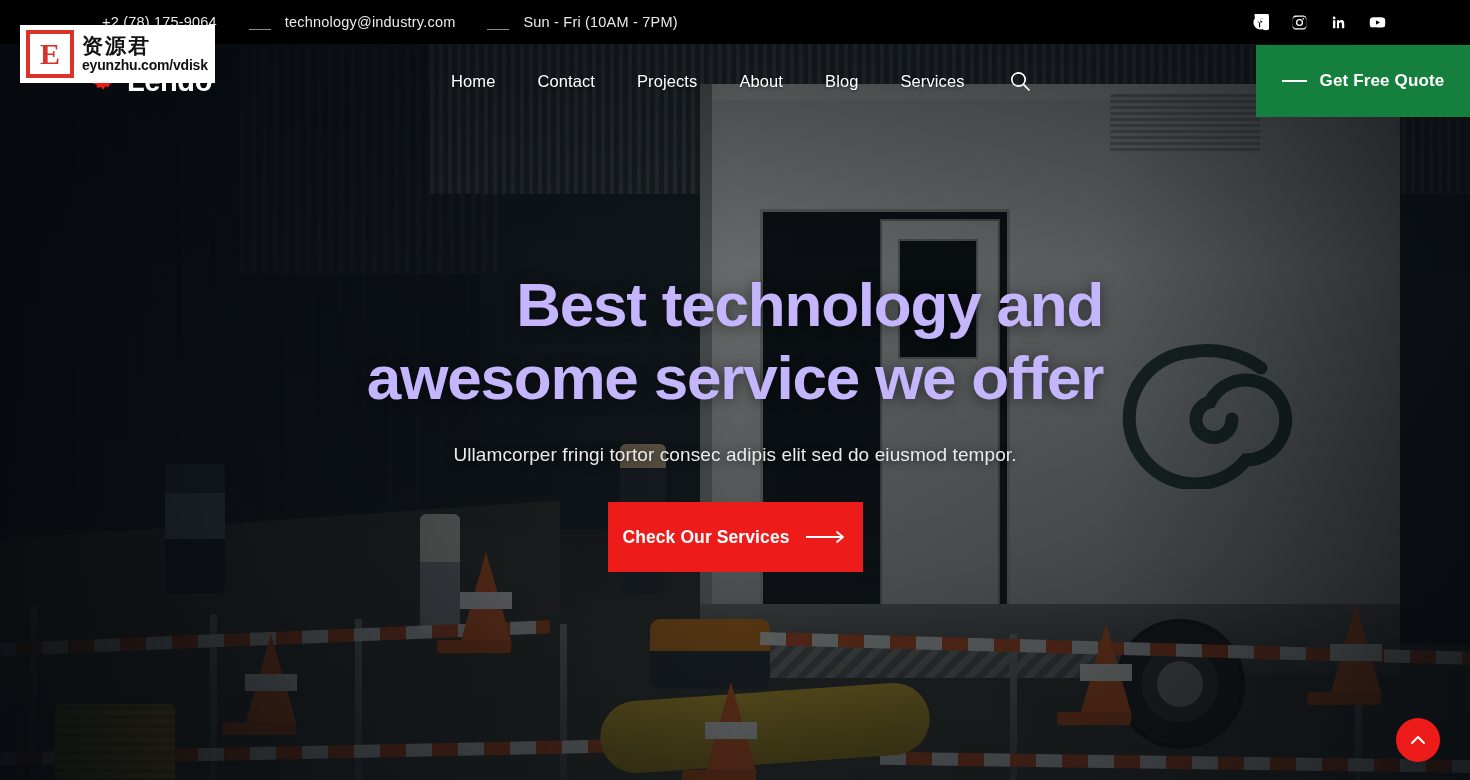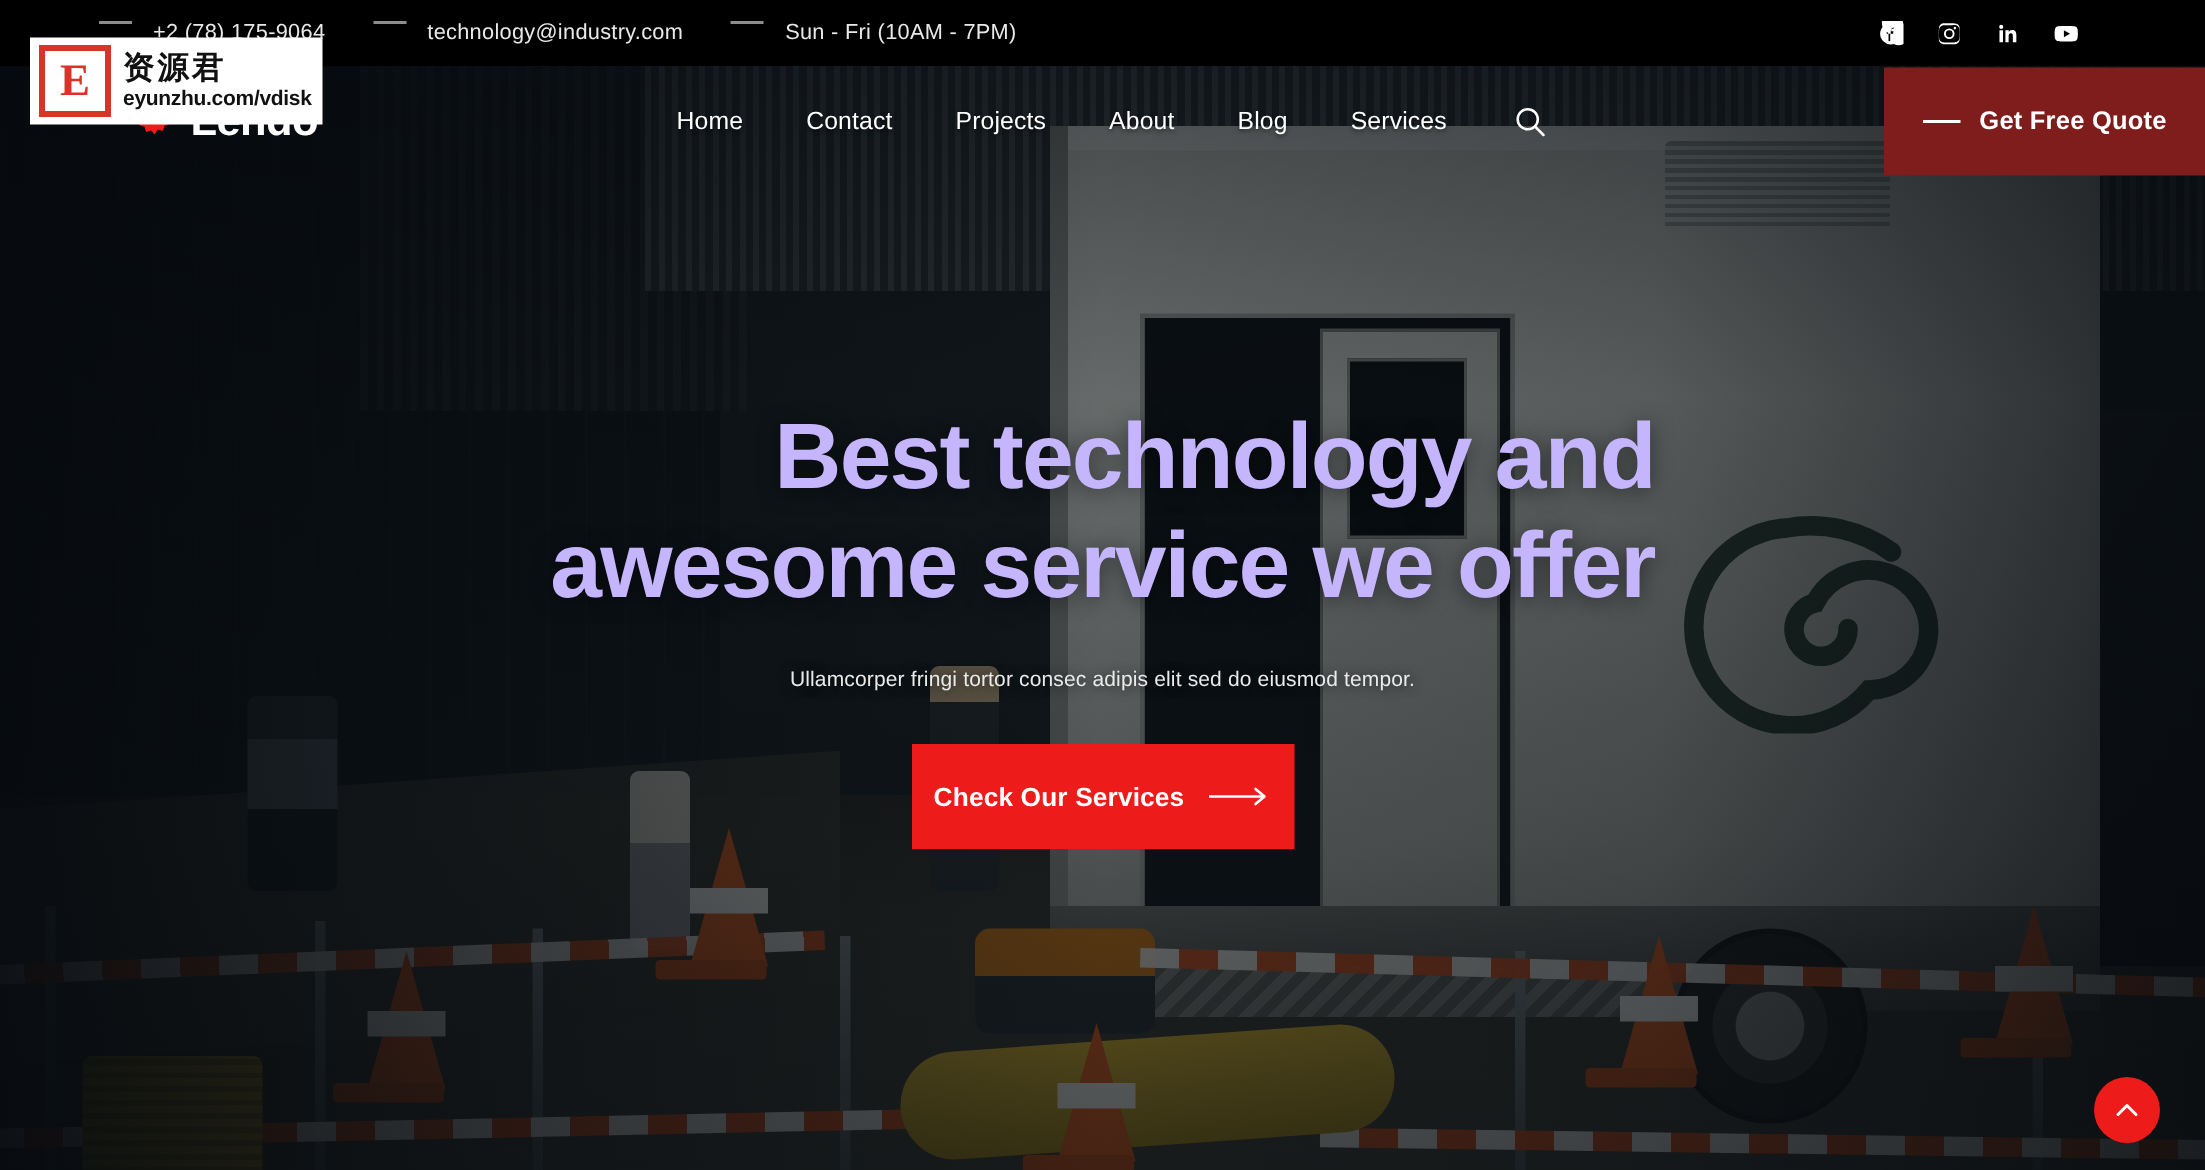--- a/index.html
+++ b/index.html
@@ -160,21 +160,21 @@
   }
 
   
   .topbar{
     position:absolute; left:0; top:0; width:1470px; height:44px;
     background:#000; z-index:20;
     display:flex; align-items:center;
   }
   .topbar-left{ display:flex; align-items:center; padding-left:66px; gap:0; }
   .tb-item{
-    display:flex; align-items:flex-start; gap:14px;
+    display:flex; align-items:flex-end; gap:14px;
     color:#e9e9e9; font-size:14.5px; letter-spacing:.2px;
     margin-right:32px; white-space:nowrap;
   }
   .tb-dash{ display:inline-block; width:22px; height:1.5px; background:#8d8d8d; }
   .topbar-right{
     margin-left:auto; display:flex; align-items:center; gap:22px; padding-right:84px;
   }
   .soc{ width:17px; height:17px; display:block; fill:#ffffff; }
 
   
@@ -193,39 +193,39 @@
     color:#ffffff; font-size:16.5px; letter-spacing:.1px;
     padding:0 21px; text-decoration:none; white-space:nowrap;
     text-shadow:0 1px 3px rgba(0,0,0,.55);
   }
   .search-btn{
     margin-left:20px; width:28px; height:28px; display:flex;
     align-items:center; justify-content:center;
   }
   .quote-btn{
     margin-left:auto; width:214px; height:72px;
-    background:#7f1d1d; color:#fff;
+    background:#15803d; color:#fff;
     display:flex; align-items:center; justify-content:center; gap:13px;
     font-size:17px; font-weight:700; letter-spacing:.15px;
   }
   .quote-dash{ display:inline-block; width:25px; height:2px; background:#fff; }
 
   
   .hero-content{
     position:absolute; left:0; top:118px; width:1470px; height:662px;
     z-index:15; display:flex; flex-direction:column; align-items:center;
     padding-top:150px;
   }
   .hero-title{
     color:#c4b5fd; font-size:62px; line-height:1.18; font-weight:700;
     text-align:right; letter-spacing:-1.2px; max-width:900px;
     text-shadow:0 2px 14px rgba(0,0,0,.5);
   }
   .hero-sub{
-    margin-top:30px; color:#eaeaea; font-size:14px; letter-spacing:.1px;
+    margin-top:30px; color:#eaeaea; font-size:19px; letter-spacing:.1px;
     text-align:center; text-shadow:0 1px 8px rgba(0,0,0,.6);
   }
   .hero-cta{
     margin-top:36px; width:255px; height:70px; background:#ee1b1b;
     display:flex; align-items:center; justify-content:center; gap:16px;
     color:#fff; font-size:17.5px; font-weight:700; letter-spacing:.1px;
   }
   .cta-arrow{ display:flex; align-items:center; }
 
   

